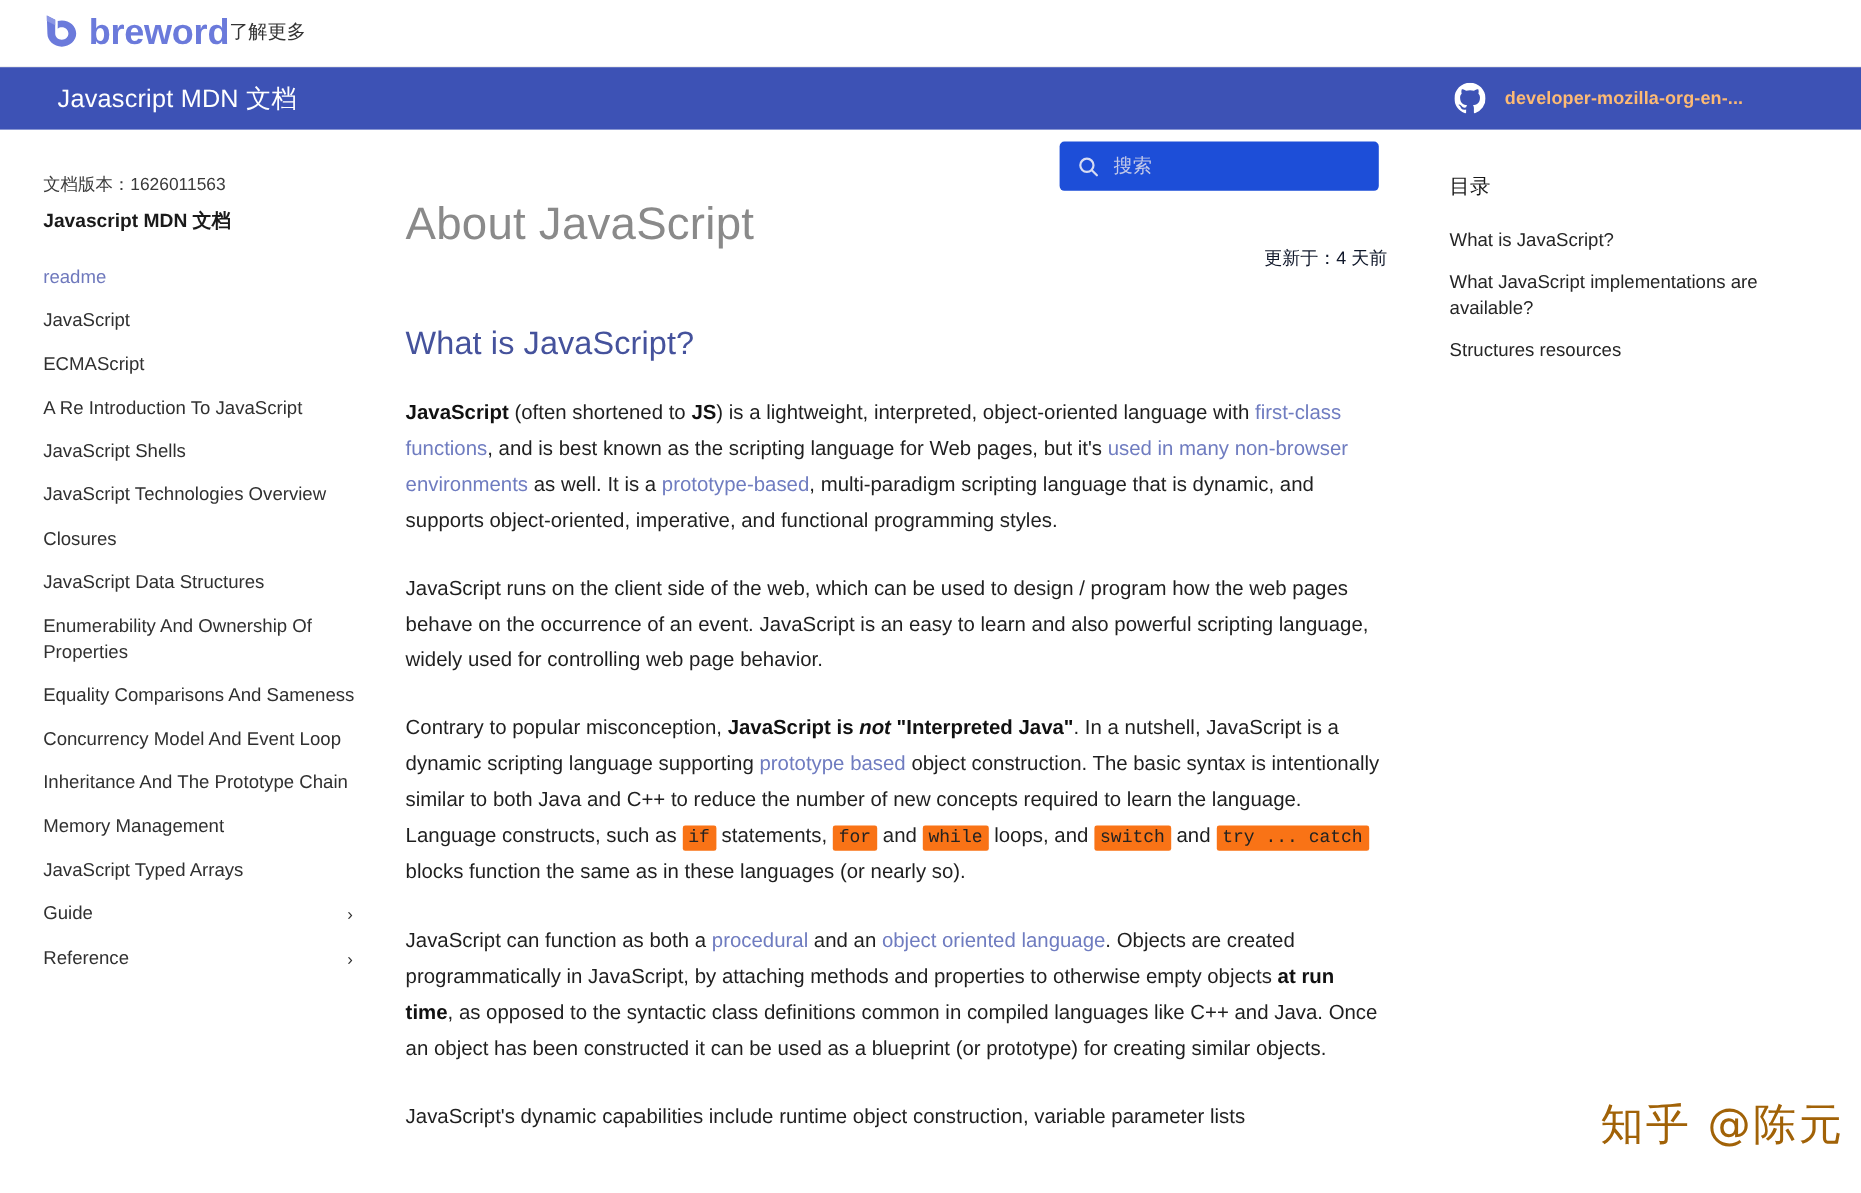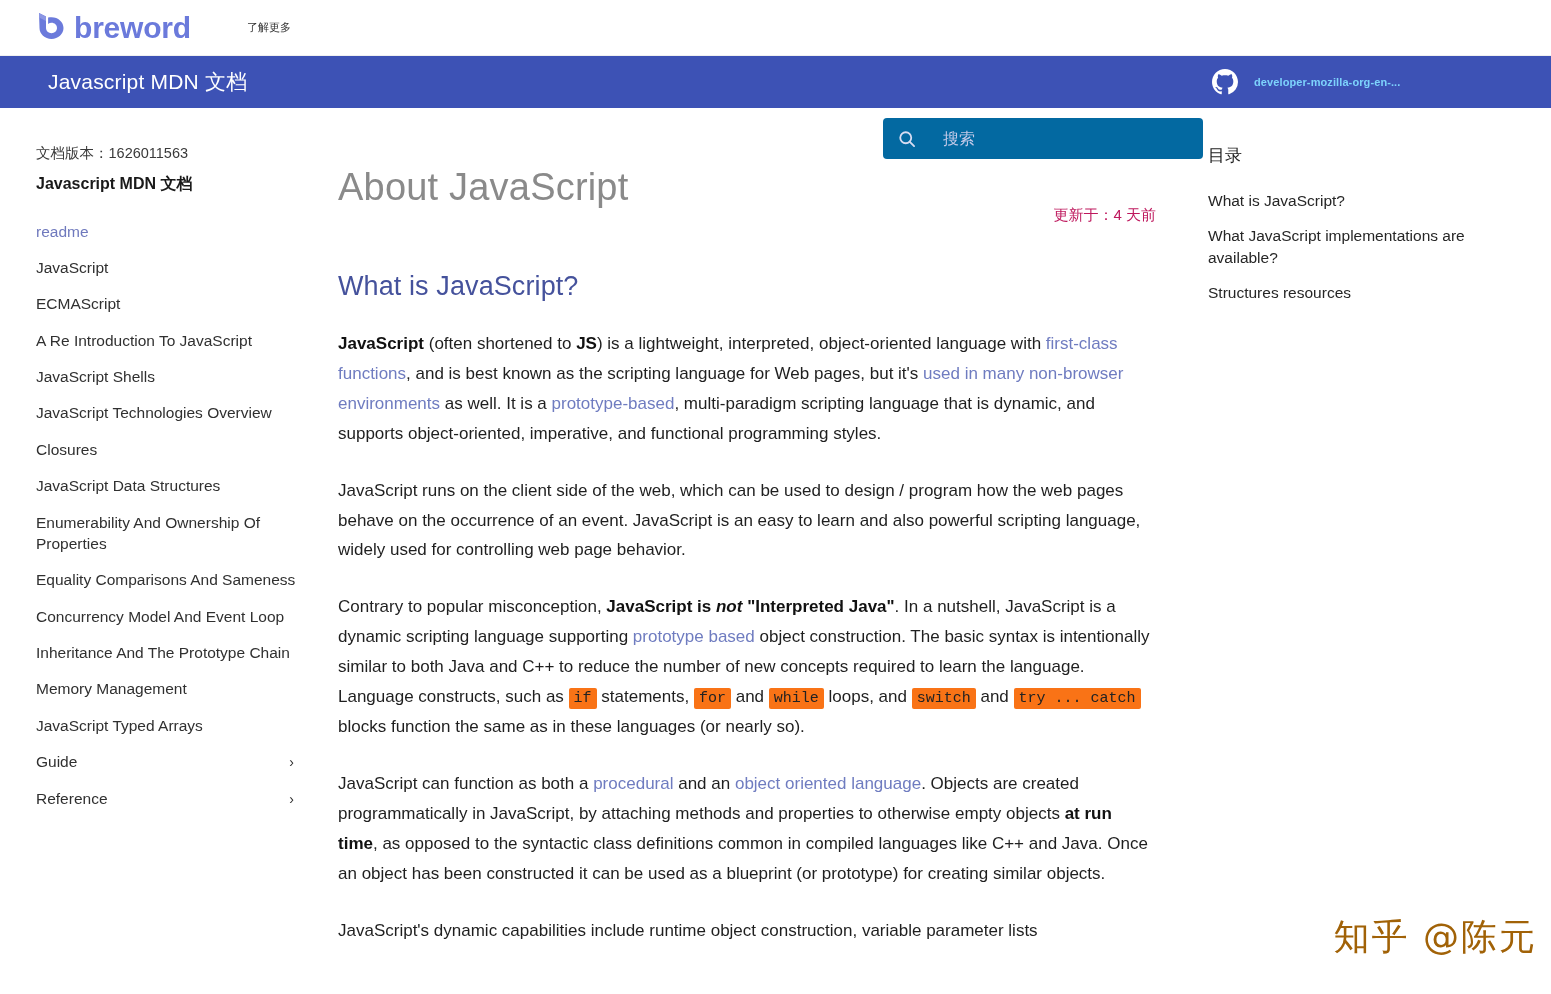--- a/index.html
+++ b/index.html
@@ -24,22 +24,21 @@
   #logo-wrap { display: flex; align-items: center; gap: 8px; }
   #logo-mark { width: 30px; height: 34px; display: block; }
   #logo-text {
     font-size: 30px;
     font-weight: 600;
     color: #6b7adb;
     letter-spacing: -0.2px;
     line-height: 1;
   }
   #learn-more {
-    margin-left: 56px;
-    font-size: 11px;
+    font-size: 16px;
     color: #333333;
     cursor: pointer;
   }
 
   
   #navbar {
     height: 52px;
     background: #3d52b5;
     display: flex;
     align-items: center;
@@ -49,28 +48,28 @@
     color: #ffffff;
     font-size: 21px;
     margin-left: 48px;
     font-weight: 400;
     letter-spacing: 0.2px;
   }
   #search-box {
     position: absolute;
     left: 883px;
     top: 62px;
-    width: 320px;
+    width: 266px;
     height: 41px;
-    background: #0369a1;
+    background: #1d4ed8;
     border-radius: 4px;
     display: flex;
     align-items: center;
     padding: 0 14px;
-    gap: 24px;
+    gap: 9px;
   }
   #search-box svg { flex: none; }
   #search-input {
     background: transparent;
     border: none;
     outline: none;
     color: #ffffff;
     font-size: 16px;
     font-family: "Liberation Sans", sans-serif;
     width: 100%;
@@ -78,22 +77,22 @@
   #search-input::placeholder { color: #c3c9e8; opacity: 1; }
   #repo-link {
     position: absolute;
     left: 1212px;
     display: flex;
     align-items: center;
     gap: 16px;
     cursor: pointer;
   }
   #repo-name {
-    color: #7dd3fc;
-    font-size: 11px;
+    color: #fdba74;
+    font-size: 15px;
     font-weight: bold;
     letter-spacing: 0.1px;
     white-space: nowrap;
   }
 
   
   #page {
     display: flex;
     height: calc(994px - 56px - 52px);
     position: relative;
@@ -143,21 +142,21 @@
     padding: 0 40px 0 8px;
     position: relative;
     min-width: 0;
   }
   #main-inner { max-width: 825px; position: relative; }
   #updated {
     position: absolute;
     right: 0;
     top: 40px;
     font-size: 15px;
-    color: #be185d;
+    color: #0f172a;
     white-space: nowrap;
   }
   #page-title {
     font-size: 38px;
     font-weight: 400;
     color: #8a8a8a;
     margin: 58px 0 0 0;
     letter-spacing: 0.2px;
   }
   h2.section-h {

